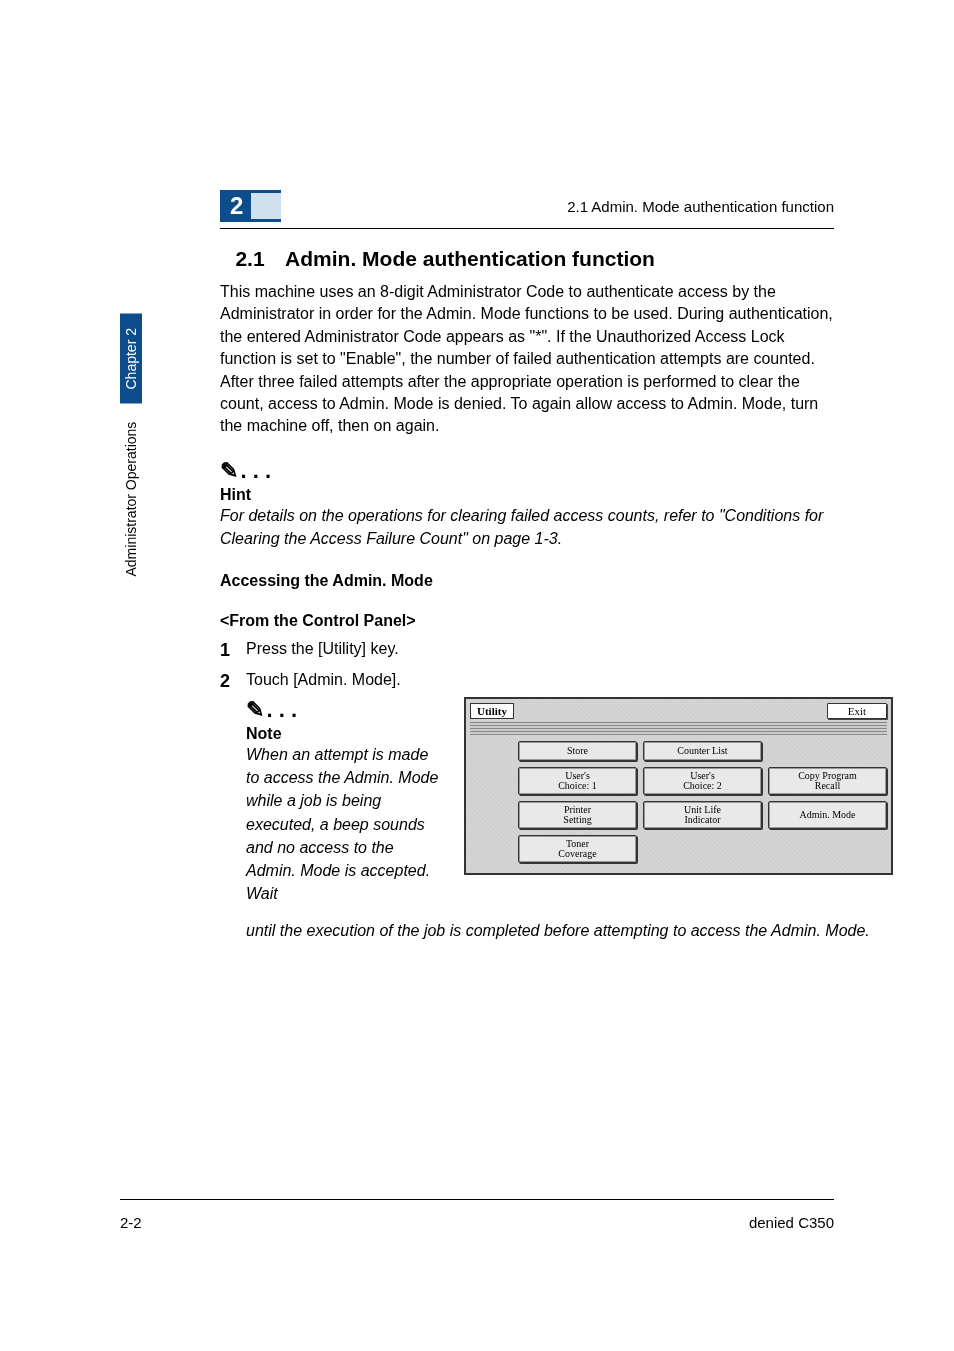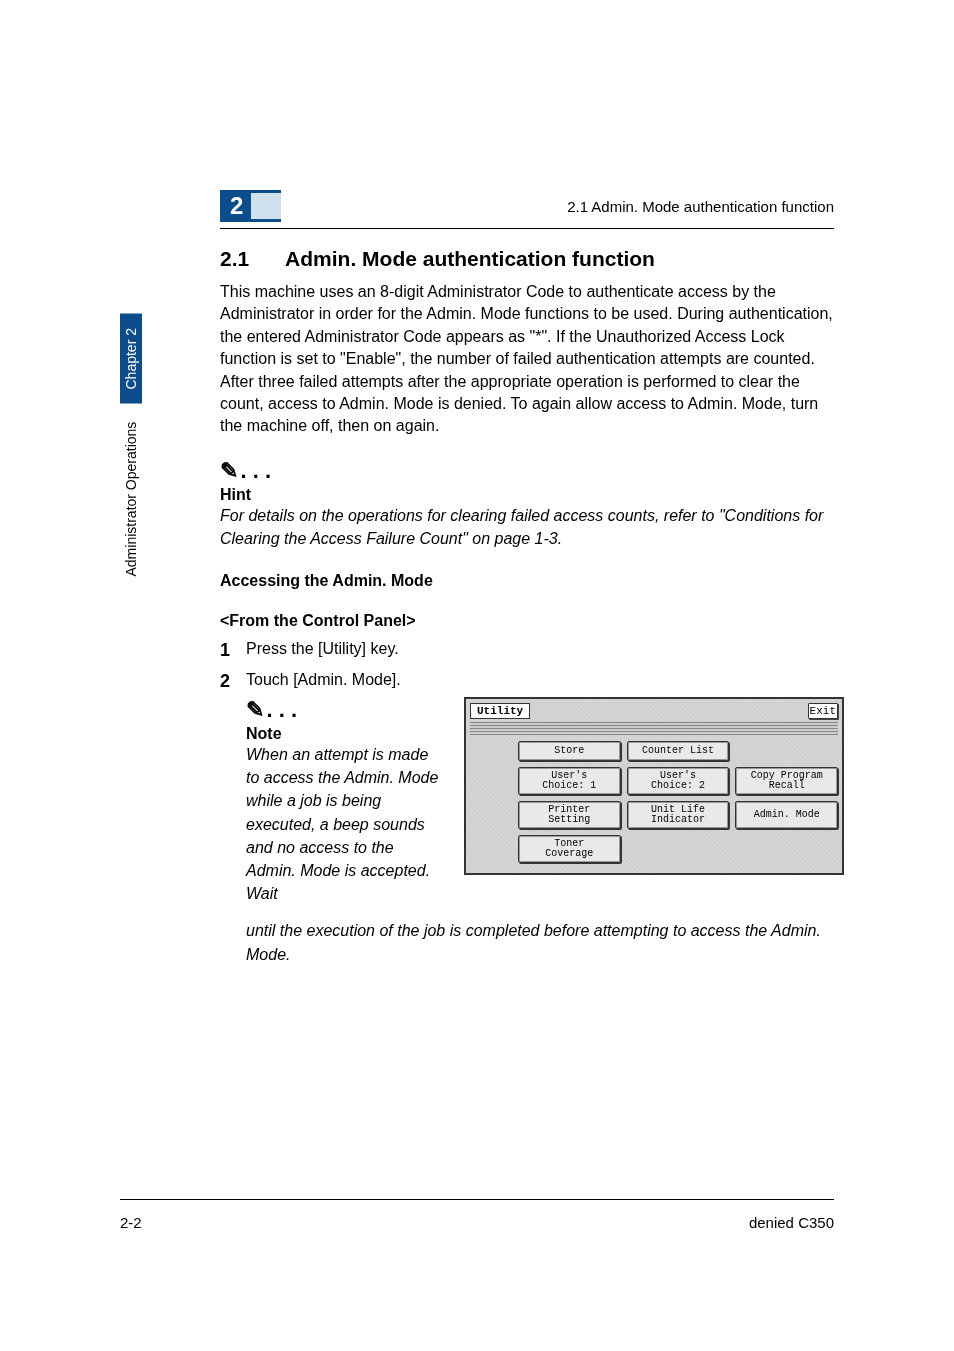--- a/index.html
+++ b/index.html
@@ -49,21 +49,21 @@
   .rule {
     border: none;
     border-top: 1px solid #000;
     margin: 6px 0 18px 0;
   }
   .section-heading {
     font-weight: bold;
     font-size: 21px;
     margin: 14px 0 10px 0;
   }
-  .section-heading .num { display: inline-block; width: 60px; }
+  .section-heading .num { display: inline-block; width: 60px; text-align: center; }
   .body-text {
     font-size: 16px;
     line-height: 1.4;
     margin: 0 0 10px 0;
   }
   .hint-block, .note-block { margin-top: 20px; }
   .hint-icon, .note-icon { font-size: 22px; font-weight: bold; }
   .hint-dots { font-weight: bold; font-size: 22px; margin-left: 2px; }
   .hint-label, .note-label { font-weight: bold; font-size: 16px; margin-top: 2px; }
   .italic { font-style: italic; font-size: 16px; line-height: 1.45; }
@@ -92,38 +92,38 @@
   .side-tab .chap-rest {
     display: inline-block;
     padding: 14px 3px;
     font-size: 14px;
   }
 
   .note-flex { display: flex; align-items: flex-start; gap: 18px; margin-top: 8px; }
   .note-col { width: 200px; flex: none; }
 
   .lcd {
-    width: 380px;
+    width: 429px;
     border: 2px solid #333;
     background: repeating-linear-gradient(45deg,#d6d6d6,#d6d6d6 1px,#cfcfcf 2px,#cfcfcf 3px);
-    font-family: Liberation Mono, monospace;
+    font-family: Liberation Serif, serif;
     font-size: 11px;
     padding: 4px;
   }
   .lcd-top { display: flex; justify-content: space-between; margin-bottom: 2px; }
   .lcd-title {
     background: #fff;
     border: 1px solid #333;
     padding: 1px 6px;
     font-weight: bold;
   }
   .lcd-btn {
     background: #fff;
     border: 1px solid #333;
-    padding: 1px 1px;
+    padding: 1px 20px;
     border-radius: 1px;
     box-shadow: 1px 1px 0 #444;
   }
   .lcd-sep {
     height: 14px;
     margin: 2px 0 6px 0;
     background: repeating-linear-gradient(0deg,#888,#888 1px,#ccc 1px,#ccc 3px);
   }
   .lcd-row { display: flex; gap: 6px; margin: 6px 0; padding-left: 48px; }
   .lcd-cell {

